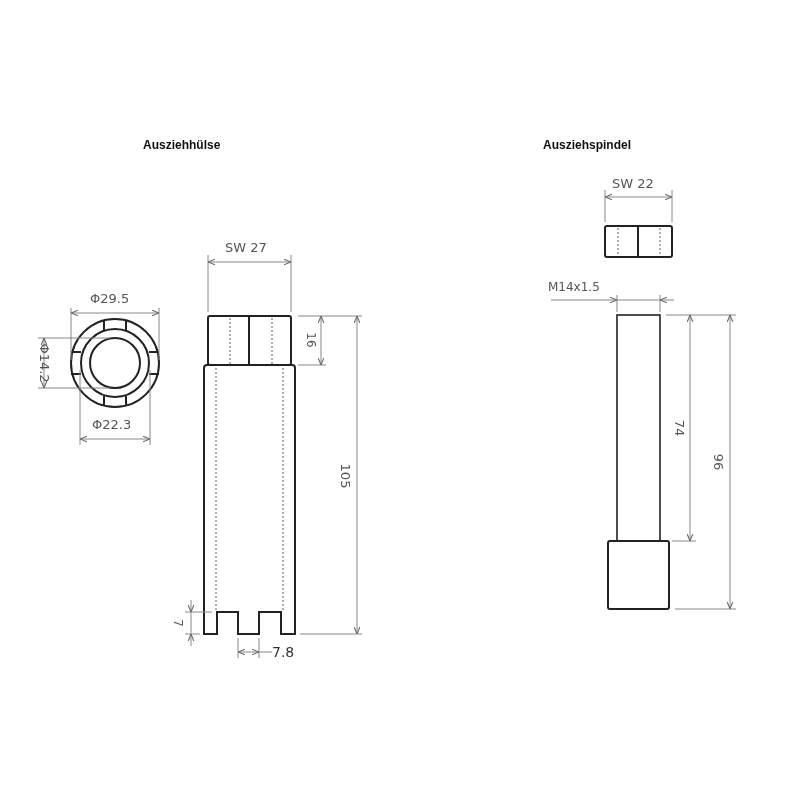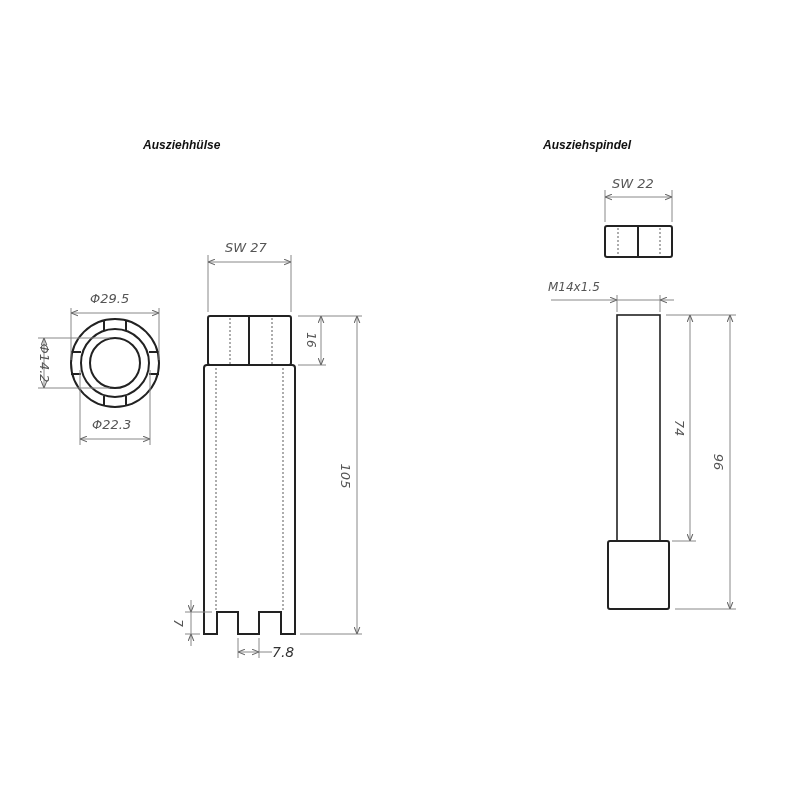--- a/index.html
+++ b/index.html
@@ -1,16 +1,16 @@
 <!DOCTYPE html>
 <html><head>
   <meta charset="utf-8">
   <style>
     html, body { margin: 0; padding: 0; background: #ffffff; }
-    #canvas { position: relative; width: 800px; height: 800px; background: #ffffff; overflow: hidden; font-style: italic; }
+    #canvas { position: relative; width: 800px; height: 800px; background: #ffffff; overflow: hidden; }
     svg { position: absolute; left: 0; top: 0; }
     .title { font-family: "Liberation Sans", sans-serif; font-weight: bold; font-size: 12px; fill: #111; }
     .dim { font-family: "DejaVu Sans", sans-serif; font-size: 13px; fill: #555; }
     .dimsm { font-family: "DejaVu Sans", sans-serif; font-size: 12px; fill: #555; }
     .part { stroke: #222; stroke-width: 2; fill: none; }
     .hid { stroke: #777; stroke-width: 1.2; stroke-dasharray: 2 2; fill: none; }
     .ext { stroke: #888; stroke-width: 1; fill: none; }
     .dl { stroke: #888; stroke-width: 1; fill: none; }
   </style>
 </head>

